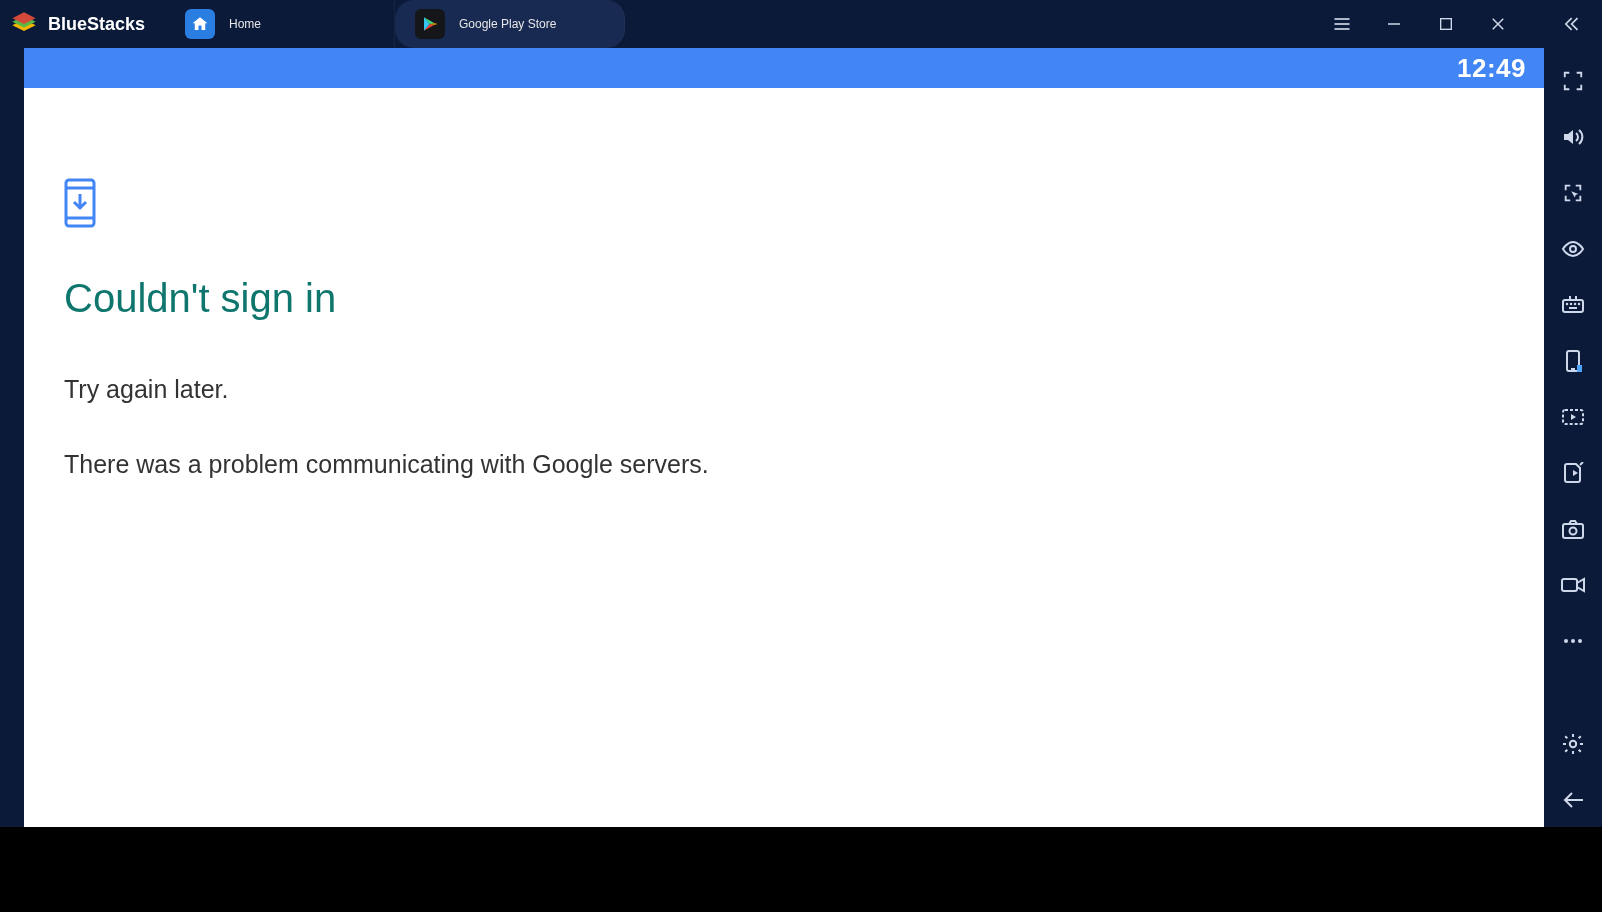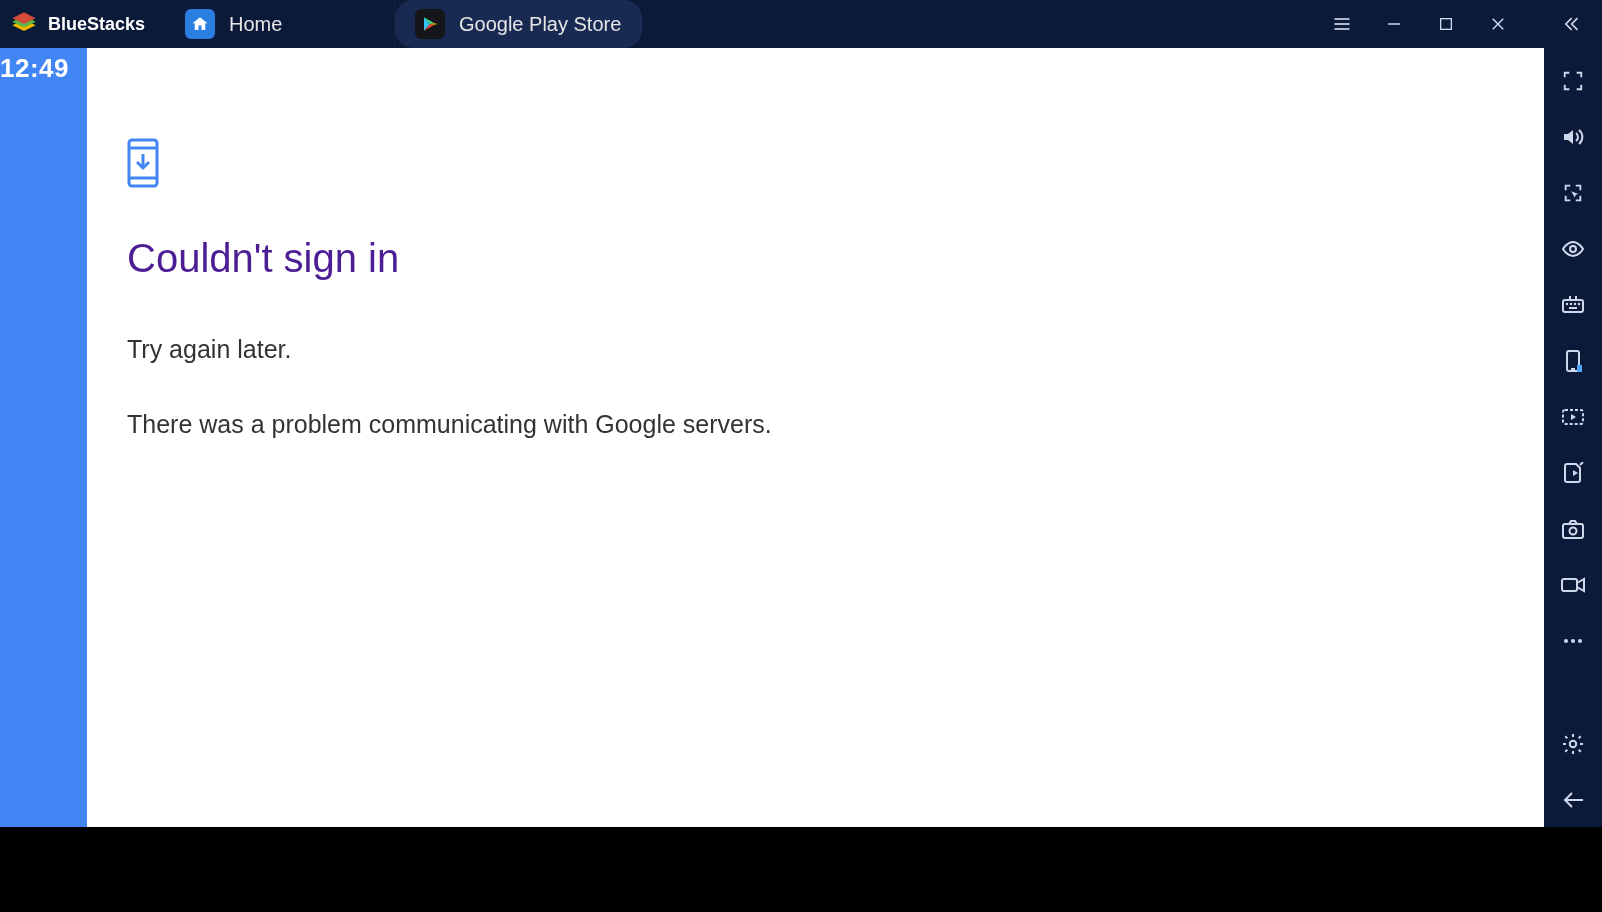--- a/index.html
+++ b/index.html
@@ -40,21 +40,21 @@
     display: flex;
     align-items: center;
     height: 100%;
   }
   .tab {
     display: flex;
     align-items: center;
     gap: 14px;
     padding: 0 20px;
     height: 100%;
-    font-size: 20px;
+    font-size: 12px;
     color: #e6e6e6;
     min-width: 230px;
     border-right: 1px solid rgba(255,255,255,0.04);
     cursor: pointer;
   }
   .tab.active {
     background: #182a52;
     border-radius: 19px;
   }
   .tab-icon {
@@ -80,23 +80,24 @@
   }
   
   .body-row {
     flex: 1;
     display: flex;
     min-height: 0;
   }
   .content-wrap {
     flex: 1;
     display: flex;
-    flex-direction: row;
+    flex-direction: column;
     background: #4285f4;
     min-width: 0;
+    margin-left: 24px;
   }
   .status-bar {
     height: 40px;
     background: #4285f4;
     display: flex;
     align-items: center;
     justify-content: flex-end;
     padding-right: 18px;
     color: #ffffff;
     font-size: 26px;
@@ -110,21 +111,21 @@
     display: flex;
     flex-direction: column;
   }
   .page-icon {
     width: 32px;
     margin-bottom: 48px;
   }
   .page h1 {
     font-size: 40px;
     font-weight: 400;
-    color: #4c1d95;
+    color: #0f766e;
     margin-bottom: 54px;
   }
   .page p {
     font-size: 25px;
     color: #333;
     margin-bottom: 46px;
   }
   
   .right-sidebar {
     width: 58px;

